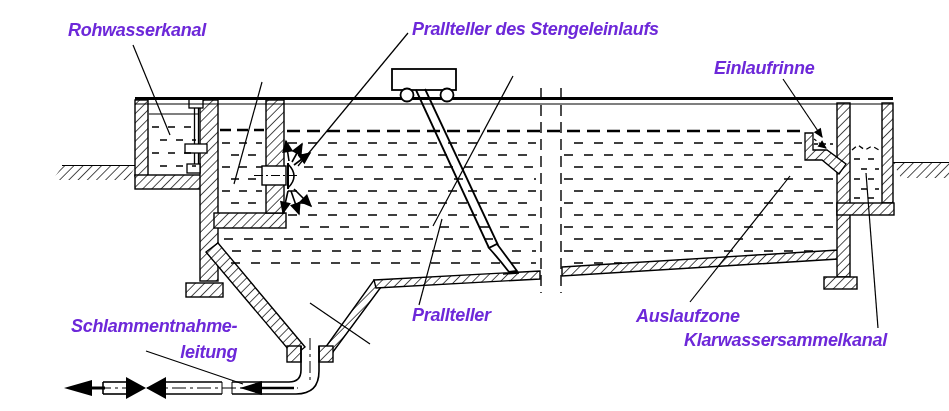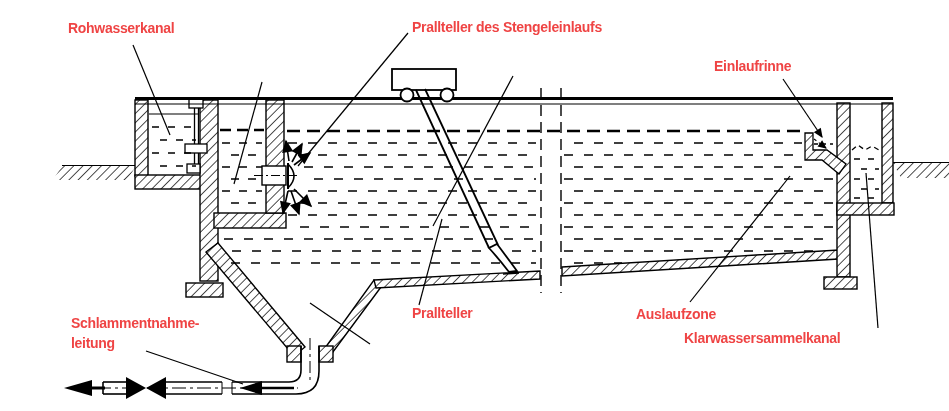--- a/index.html
+++ b/index.html
@@ -2,24 +2,24 @@
 <html><head>
 <meta charset="utf-8">
 <style>
   html,body{margin:0;padding:0;background:#ffffff;}
   .stage{
     position:relative;width:949px;height:411px;background:#ffffff;overflow:hidden;
     font-family:"Liberation Sans",sans-serif;
   }
   .stage svg{position:absolute;left:0;top:0;}
   .lbl{
-    position:absolute;font-weight:bold;font-size:14px;
-    letter-spacing:-0.3px;color:#ef4444;white-space:nowrap;line-height:1.0;
+    position:absolute;font-style:italic;font-weight:bold;font-size:18px;
+    letter-spacing:-0.3px;color:#6d28d9;white-space:nowrap;line-height:1.0;
   }
-  .lbl2{line-height:1.45;}
+  .lbl2{line-height:1.45;text-align:right;}
 </style>
 </head>
 <body>
 
 <div class="stage">
 
 <svg width="949" height="411" viewBox="0 0 949 411">
   <defs>
     <pattern id="h" width="6.5" height="6.5" patternUnits="userSpaceOnUse" patternTransform="rotate(45)">
       <rect width="6.5" height="6.5" fill="#ffffff"></rect>

